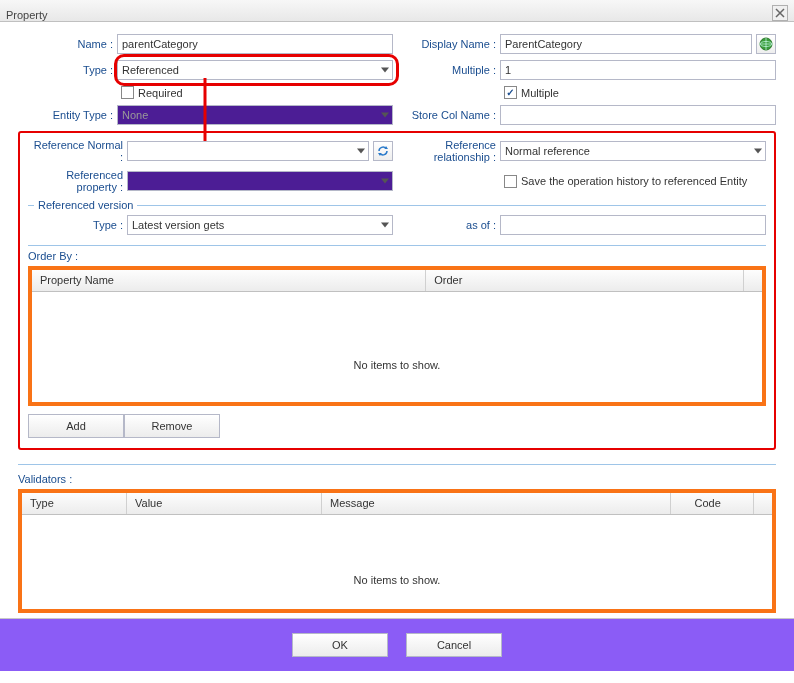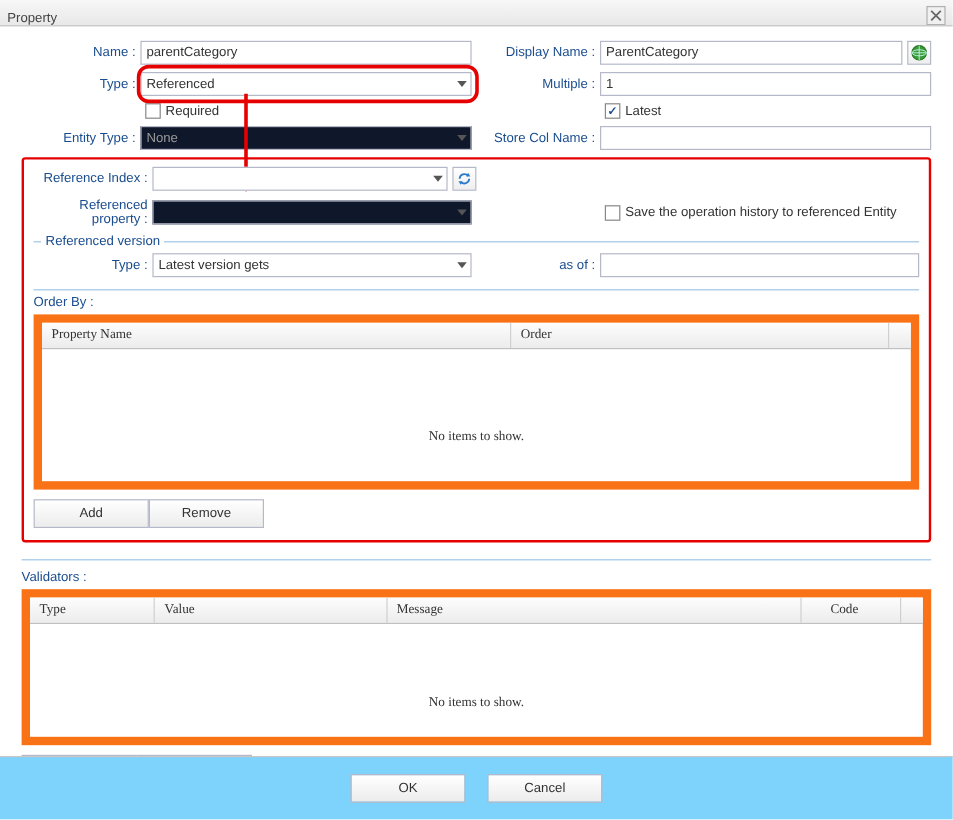--- a/index.html
+++ b/index.html
@@ -67,21 +67,21 @@
     padding-right: 18px;
   }
   .select .arrow {
     position: absolute; right: 3px; top: 50%; transform: translateY(-50%);
     width: 0; height: 0;
     border-left: 4px solid transparent;
     border-right: 4px solid transparent;
     border-top: 5px solid #555;
   }
   .select.disabled, .input.disabled {
-    background: #0f172a; color: #999; cursor: default;
+    background: #4c1d95; color: #999; cursor: default;
   }
   .checkbox-wrap { display: flex; align-items: center; gap: 4px; margin-left: 4px; justify-content: center; }
   .checkbox {
     width: 13px; height: 13px; border: 1px solid #888; background: #fff;
     display: inline-flex; align-items: center; justify-content: center;
     font-size: 10px; color: #1a4d8f;
   }
   .checkbox.checked::after { content: "✓"; font-weight: bold; }
 
   .globe-btn, .refresh-btn {
@@ -125,23 +125,22 @@
     margin-left: 6px;
   }
 
   .section-label {
     color: #1a4d8f;
     font-size: 11px;
     margin: 4px 0 4px 14px;
   }
 
   .grid {
-    border: 7px solid #f97316;
+    border: 4px solid #f97316;
     background: #fff;
-    font-family: Liberation Serif, serif;
   }
   .grid-header {
     display: flex;
     background: linear-gradient(#fdfdfd,#ececec);
     border-bottom: 1px solid #c0c0c0;
     height: 22px;
   }
   .grid-header .col {
     padding: 4px 8px;
     border-right: 1px solid #d0d0d0;
@@ -166,25 +165,25 @@
   }
   .btn-row { display: flex; margin-top: 8px; }
 
   .divider {
     border-top: 1px solid #9ec5e8;
     margin: 14px 0 8px 0;
   }
 
   .dialog-footer {
     position: absolute;
-    left: 0; right: 0; bottom: 0;
+    left: 0; right: 0; bottom: 12px;
     border-top: 1px solid #c8c8c8;
     padding: 14px 0;
     display: flex; justify-content: center; gap: 18px;
-    background: #7dd3fc;
+    background: #8b5cf6;
   }
 </style>
 </head>
 <body>
 
 <div class="titlebar">
   <span class="titlebar-title">Property</span>
   <div class="close-btn">
     <svg width="10" height="10" viewBox="0 0 10 10">
         <path d="M1 1 L9 9 M9 1 L1 9" stroke="#666" stroke-width="1.5"></path>
@@ -233,21 +232,21 @@
       <div class="label"></div>
       <div class="checkbox-wrap">
         <span class="checkbox"></span>
         <span>Required</span>
       </div>
     </div>
     <div class="half">
       <div class="label"></div>
       <div class="checkbox-wrap">
         <span class="checkbox checked"></span>
-        <span>Latest</span>
+        <span>Multiple</span>
       </div>
     </div>
   </div>
 
   <div class="row">
     <div class="half">
       <div class="label">Entity Type :</div>
       <div class="select disabled">
         <span>None</span>
         <span class="arrow"></span>
@@ -261,32 +260,39 @@
 
   <svg class="red-arrow" width="30" height="84" style="left:190px; top:56px;">
     <line x1="15" y1="0" x2="15" y2="70" stroke="#e60000" stroke-width="3"></line>
     <polygon points="15,82 8,68 22,68" fill="#e60000"></polygon>
   </svg>
 
   <div class="red-section">
 
     <div class="row">
       <div class="half">
-        <div class="label">Reference Index :</div>
+        <div class="label">Reference Normal :</div>
         <div class="select">
           <span></span>
           <span class="arrow"></span>
         </div>
         <div class="refresh-btn">
           <svg width="14" height="14" viewBox="0 0 14 14">
             <path d="M3 7a4 4 0 0 1 7-2.5" fill="none" stroke="#2a7aca" stroke-width="1.5"></path>
             <polygon points="10,2 12,5 8.5,5" fill="#2a7aca"></polygon>
             <path d="M11 7a4 4 0 0 1-7 2.5" fill="none" stroke="#2a7aca" stroke-width="1.5"></path>
             <polygon points="4,12 2,9 5.5,9" fill="#2a7aca"></polygon>
           </svg>
+        </div>
+      </div>
+      <div class="half">
+        <div class="label">Reference relationship :</div>
+        <div class="select">
+          <span>Normal reference</span>
+          <span class="arrow"></span>
         </div>
       </div>
     </div>
 
     <div class="row">
       <div class="half">
         <div class="label">Referenced property :</div>
         <div class="select disabled">
           <span></span>
           <span class="arrow"></span>

